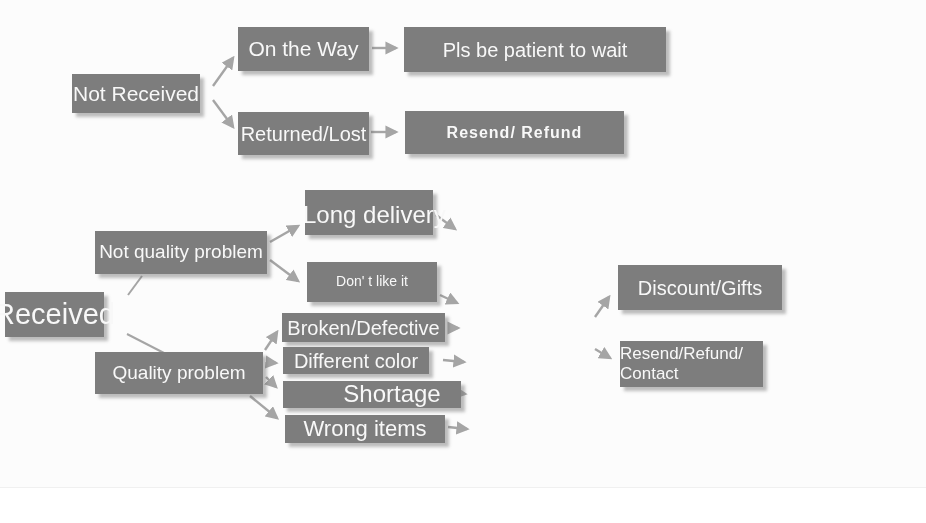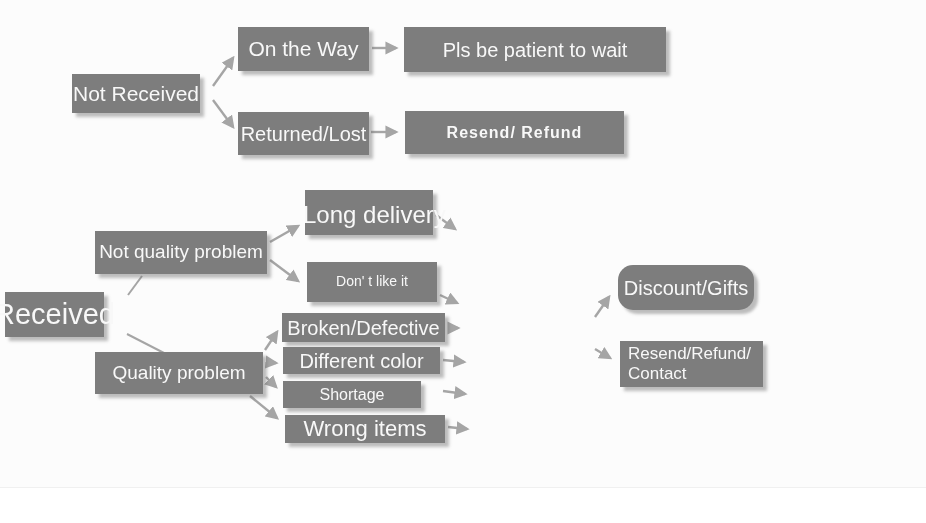--- a/index.html
+++ b/index.html
@@ -61,28 +61,28 @@
   .n-pls-wait           { left: 404px; top:  27px; width: 262px; height: 45px; font-size: 20px; }
   .n-returned-lost      { left: 238px; top: 112px; width: 131px; height: 43px; font-size: 20px; }
   .n-resend-refund      { left: 405px; top: 111px; width: 219px; height: 43px; font-size: 16px; font-weight: bold; letter-spacing: 1px; }
   .n-received           { left:   5px; top: 292px; width: 99px; height: 45px; font-size: 29px; }
   .n-not-quality        { left:  95px; top: 231px; width: 172px; height: 43px; font-size: 19px; }
   .n-long-delivery      { left: 305px; top: 190px; width: 128px; height: 45px; font-size: 24px;
                           justify-content: flex-start; text-indent: -2px; padding-top: 6px; box-sizing: border-box; }
   .n-dont-like          { left: 307px; top: 262px; width: 130px; height: 40px; font-size: 14px; }
   .n-quality            { left:  95px; top: 352px; width: 168px; height: 42px; font-size: 19px; }
   .n-broken             { left: 282px; top: 313px; width: 163px; height: 29px; font-size: 20px; }
-  .n-diff-color         { left: 283px; top: 347px; width: 157px; height: 27px; font-size: 20px; }
-  .n-shortage           { left: 283px; top: 381px; width: 138px; height: 27px; font-size: 16px; }
+  .n-diff-color         { left: 283px; top: 347px; width: 146px; height: 27px; font-size: 20px; }
+  .n-shortage           { left: 283px; top: 381px; width: 138px; height: 27px; font-size: 24px; padding-left: 40px; }
   .n-wrong-items        { left: 285px; top: 415px; width: 160px; height: 28px; font-size: 22px; }
   .n-contact-us         { left: 465px; top: 309px; width: 126px; height: 40px; font-size: 22px; }
-  .n-discount-gifts     { left: 618px; top: 265px; width: 136px; height: 45px; font-size: 20px; border-radius: 15px; }
+  .n-discount-gifts     { left: 618px; top: 265px; width: 164px; height: 45px; font-size: 20px; }
   .n-rrd                { left: 620px; top: 341px; width: 143px; height: 46px; font-size: 17px;
                           flex-direction: column; align-items: flex-start; justify-content: center;
-                          padding-left: 8px; box-sizing: border-box; line-height: 1.2; }
+                          box-sizing: border-box; line-height: 1.2; }
 </style>
 </head>
 <body>
 
 <div class="canvas">
   <div class="image-area"></div>
 
   <svg id="edges" width="926" height="523" viewBox="0 0 926 523">
     <defs>
       <marker id="ah" viewBox="0 0 10 10" refX="8" refY="5" markerWidth="5.5" markerHeight="5.5" orient="auto-start-reverse">

